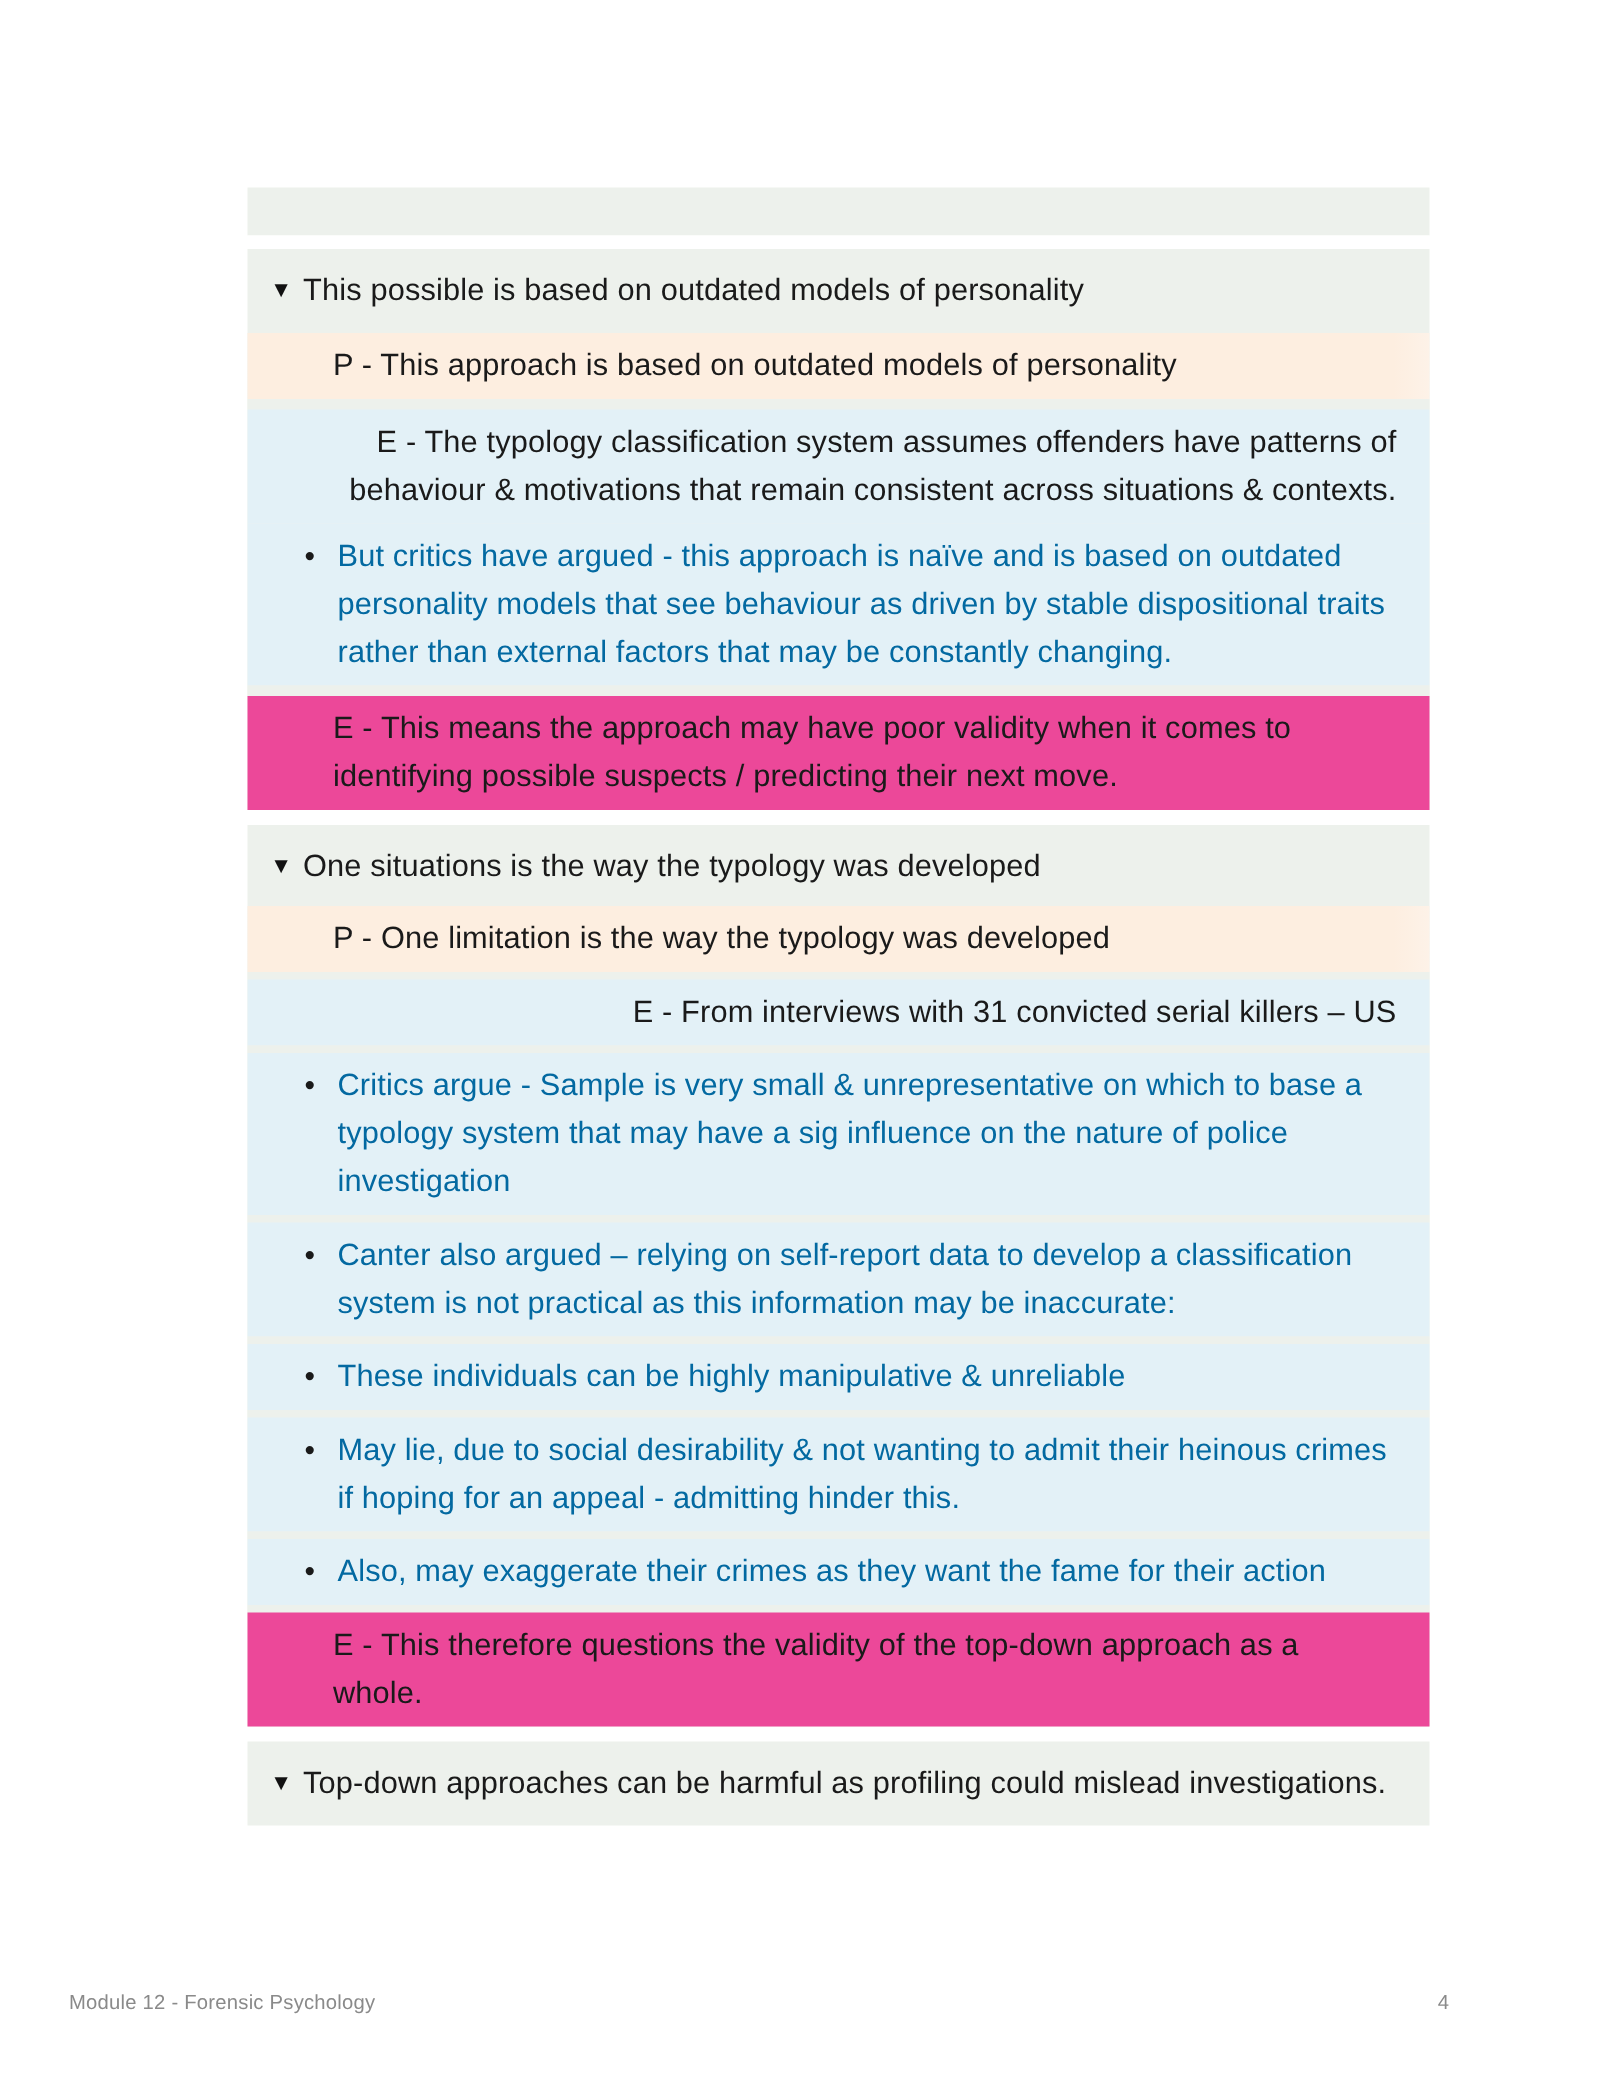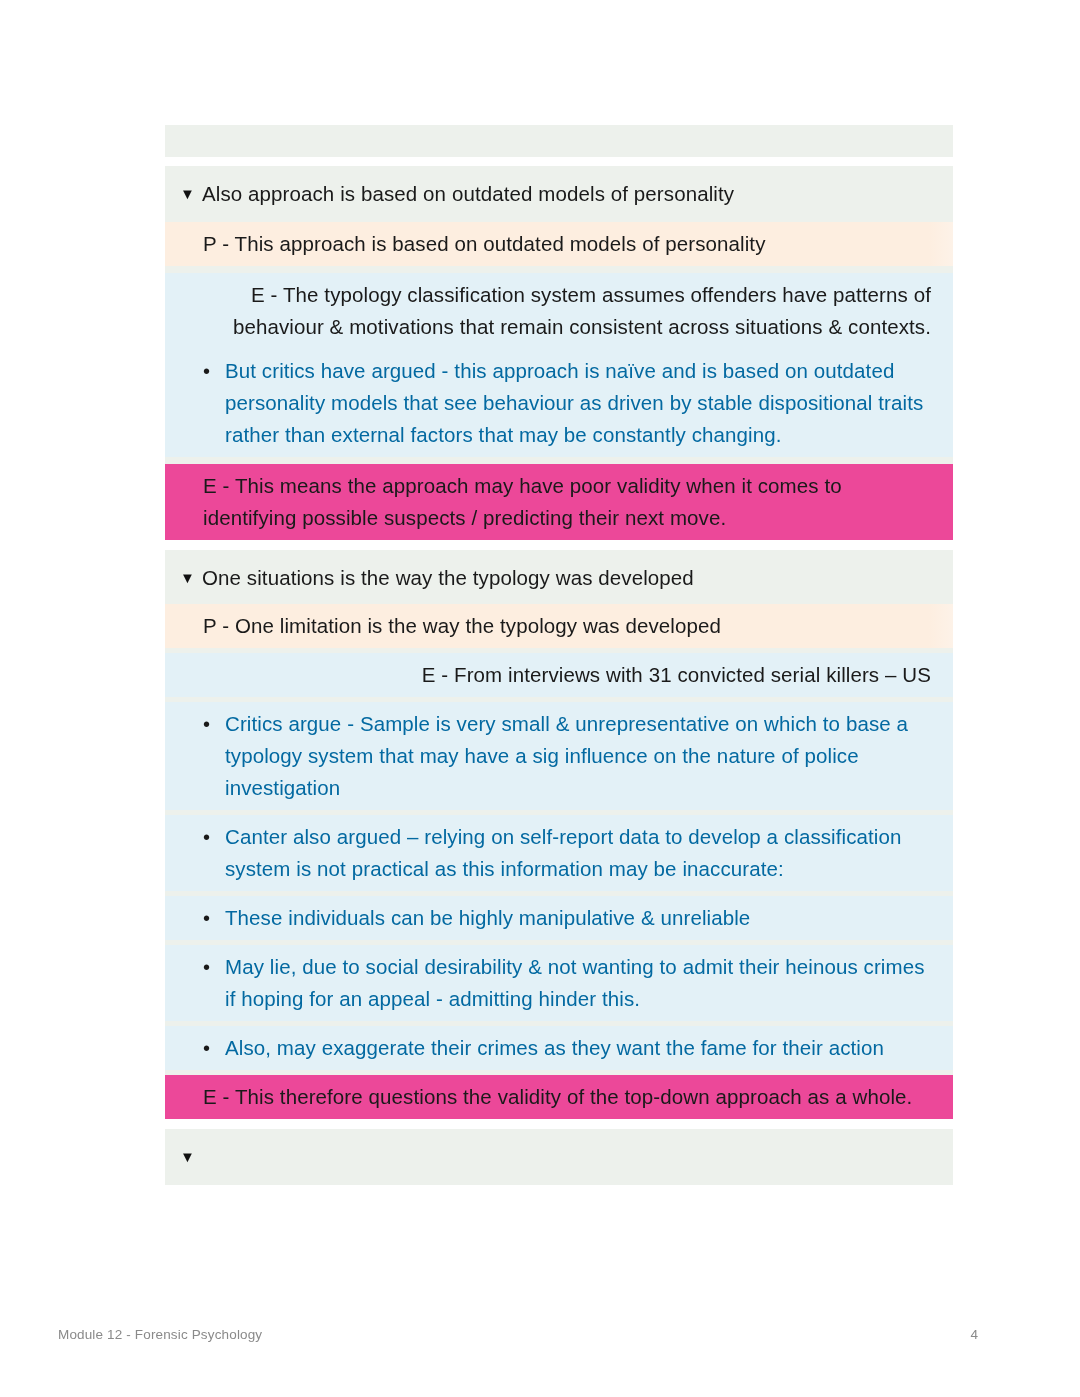--- a/index.html
+++ b/index.html
@@ -70,21 +70,21 @@
   .toggle-text {
     flex: 1 1 auto;
     font-size: 20.5px;
     line-height: 30px;
     color: #1a1a1a;
     letter-spacing: 0.1px;
   }
 
   
   .row {
-    padding: 6px 22px 6px 38px;
+    padding: 6px 22px 6px 57px;
     box-sizing: border-box;
     font-size: 20.5px;
     line-height: 32px;
     color: #1a1a1a;
     letter-spacing: 0.1px;
   }
   .row.p   { background: linear-gradient(to right, #fdeee0 0%, #fdeee0 97%, #fdf2e8 100%); }
   .row.e   { background: #e3f1f7; text-align: right; }
   .row.end { background: #ec4899; }
 
@@ -122,21 +122,20 @@
   
   .sep { height: 10px; background: #ffffff; }
 
   
   .footer {
     position: absolute;
     left: 0;
     top: 1325px;
     width: 1012px;
     height: 30px;
-    margin-left: 12px;
   }
   .footer-left {
     position: absolute;
     left: 46px;
     top: 0;
     font-size: 13.5px;
     line-height: 20px;
     color: #8a8a8a;
     letter-spacing: 0.15px;
   }
@@ -156,21 +155,21 @@
 
   <div class="content">
 
     <div class="top-band"></div>
     <div class="gap"></div>
 
     <div class="section">
 
       <div class="toggle-row">
         <span class="caret">▼</span>
-        <span class="toggle-text">Also approach is based on outdated models of personality</span>
+        <span class="toggle-text">This possible is based on outdated models of personality</span>
       </div>
 
       <div class="row p">P - This approach is based on outdated models of personality</div>
       <div class="sliver"></div>
 
       <div class="row e">E - The typology classification system assumes offenders have patterns of behaviour &amp; motivations that remain consistent across situations &amp; contexts.</div>
 
       <div class="bullet-row">
         <div class="bullet-inner">
           <span class="bullet-dot">•</span>
@@ -238,20 +237,21 @@
 
       <div class="sliver sm"></div>
       <div class="row end">E - This therefore questions the validity of the top-down approach as a whole.</div>
     </div>
 
     <div class="sep"></div>
 
     <div class="section">
       <div class="toggle-row">
         <span class="caret">▼</span>
+        <span class="toggle-text">Top-down approaches can be harmful as profiling could mislead investigations.</span>
       </div>
     </div>
 
   </div>
 
   <div class="footer">
     <div class="footer-left">Module 12 - Forensic Psychology</div>
     <div class="footer-right">4</div>
   </div>
 

